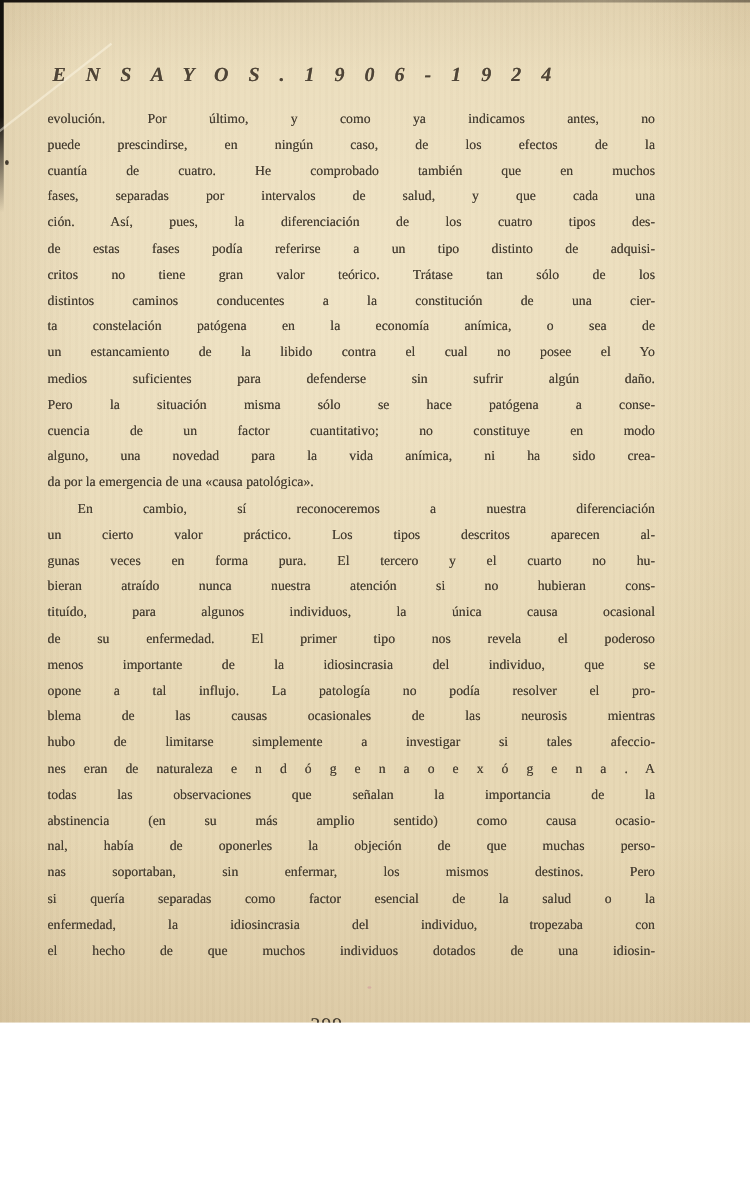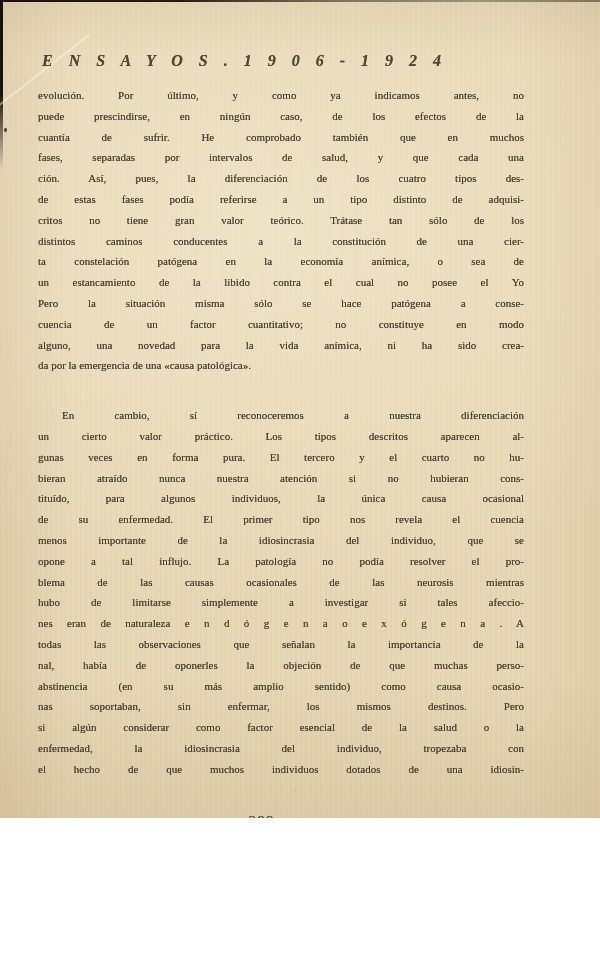--- a/index.html
+++ b/index.html
@@ -45,21 +45,21 @@
   .text-block{
     position:absolute;top:85px;left:38px;width:486px;
     font-size:11px;line-height:20.8px;
     text-shadow:0 0 .5px rgba(70,62,50,.75);
   }
   .line{
     text-align:justify;
     text-align-last:justify;
     height:20.8px;
   }
-  .line.indent{padding-left:24px;margin-top:29px;}
+  .line.indent{padding-left:24px;}
   .line.no-justify{text-align-last:left;}
   .page-number{
     position:absolute;top:812px;left:227px;
     font-size:15.5px;letter-spacing:1px;white-space:nowrap;
     text-shadow:0 0 .5px rgba(70,62,50,.75);
     text-decoration:underline;
   }
   .speck{position:absolute;border-radius:50%;}
   .s1{left:4px;top:128px;width:3px;height:4px;background:#453c30;}
   .s2{left:558px;top:877px;width:3px;height:3px;background:#7d4a3c;}
@@ -71,48 +71,49 @@
 <div class="page">
   <div class="edge-top"></div>
   <div class="edge-left"></div>
   <div class="crease"></div>
 
   <div class="running-header">E N S A Y O S .   1 9 0 6 - 1 9 2 4</div>
 
   <div class="text-block">
       <div class="line">evolución. Por último, y como ya indicamos antes, no</div>
       <div class="line">puede prescindirse, en ningún caso, de los efectos de la</div>
-      <div class="line">cuantía de sufrir. He comprobado también que en muchos</div>
+      <div class="line">cuantía de cuatro. He comprobado también que en muchos</div>
       <div class="line">fases, separadas por intervalos de salud, y que cada una</div>
       <div class="line">ción. Así, pues, la diferenciación de los cuatro tipos des-</div>
       <div class="line">de estas fases podía referirse a un tipo distinto de adquisi-</div>
       <div class="line">critos no tiene gran valor teórico. Trátase tan sólo de los</div>
       <div class="line">distintos caminos conducentes a la constitución de una cier-</div>
       <div class="line">ta constelación patógena en la economía anímica, o sea de</div>
       <div class="line">un estancamiento de la libido contra el cual no posee el Yo</div>
+      <div class="line">medios suficientes para defenderse sin sufrir algún daño.</div>
       <div class="line">Pero la situación misma sólo se hace patógena a conse-</div>
       <div class="line">cuencia de un factor cuantitativo; no constituye en modo</div>
       <div class="line">alguno, una novedad para la vida anímica, ni ha sido crea-</div>
       <div class="line no-justify">da por la emergencia de una «causa patológica».</div>
       <div class="line indent">En cambio, sí reconoceremos a nuestra diferenciación</div>
       <div class="line">un cierto valor práctico. Los tipos descritos aparecen al-</div>
       <div class="line">gunas veces en forma pura. El tercero y el cuarto no hu-</div>
       <div class="line">bieran atraído nunca nuestra atención si no hubieran cons-</div>
       <div class="line">tituído, para algunos individuos, la única causa ocasional</div>
-      <div class="line">de su enfermedad. El primer tipo nos revela el cuencia</div>
+      <div class="line">de su enfermedad. El primer tipo nos revela el poderoso</div>
       <div class="line">menos importante de la idiosincrasia del individuo, que se</div>
       <div class="line">opone a tal influjo. La patología no podía resolver el pro-</div>
       <div class="line">blema de las causas ocasionales de las neurosis mientras</div>
       <div class="line">hubo de limitarse simplemente a investigar si tales afeccio-</div>
       <div class="line">nes eran de naturaleza e n d ó g e n a o e x ó g e n a . A</div>
       <div class="line">todas las observaciones que señalan la importancia de la</div>
+      <div class="line">abstinencia (en su más amplio sentido) como causa ocasio-</div>
       <div class="line">nal, había de oponerles la objeción de que muchas perso-</div>
-      <div class="line">abstinencia (en su más amplio sentido) como causa ocasio-</div>
       <div class="line">nas soportaban, sin enfermar, los mismos destinos. Pero</div>
-      <div class="line">si algún considerar como factor esencial de la salud o la</div>
+      <div class="line">si quería separadas como factor esencial de la salud o la</div>
       <div class="line">enfermedad, la idiosincrasia del individuo, tropezaba con</div>
       <div class="line">el hecho de que muchos individuos dotados de una idiosin-</div>
     </div>
 
   <div class="page-number">— 299 —</div>
 
   <div class="speck s1"></div>
   <div class="speck s2"></div>
   <div class="speck s3"></div>
 </div>

